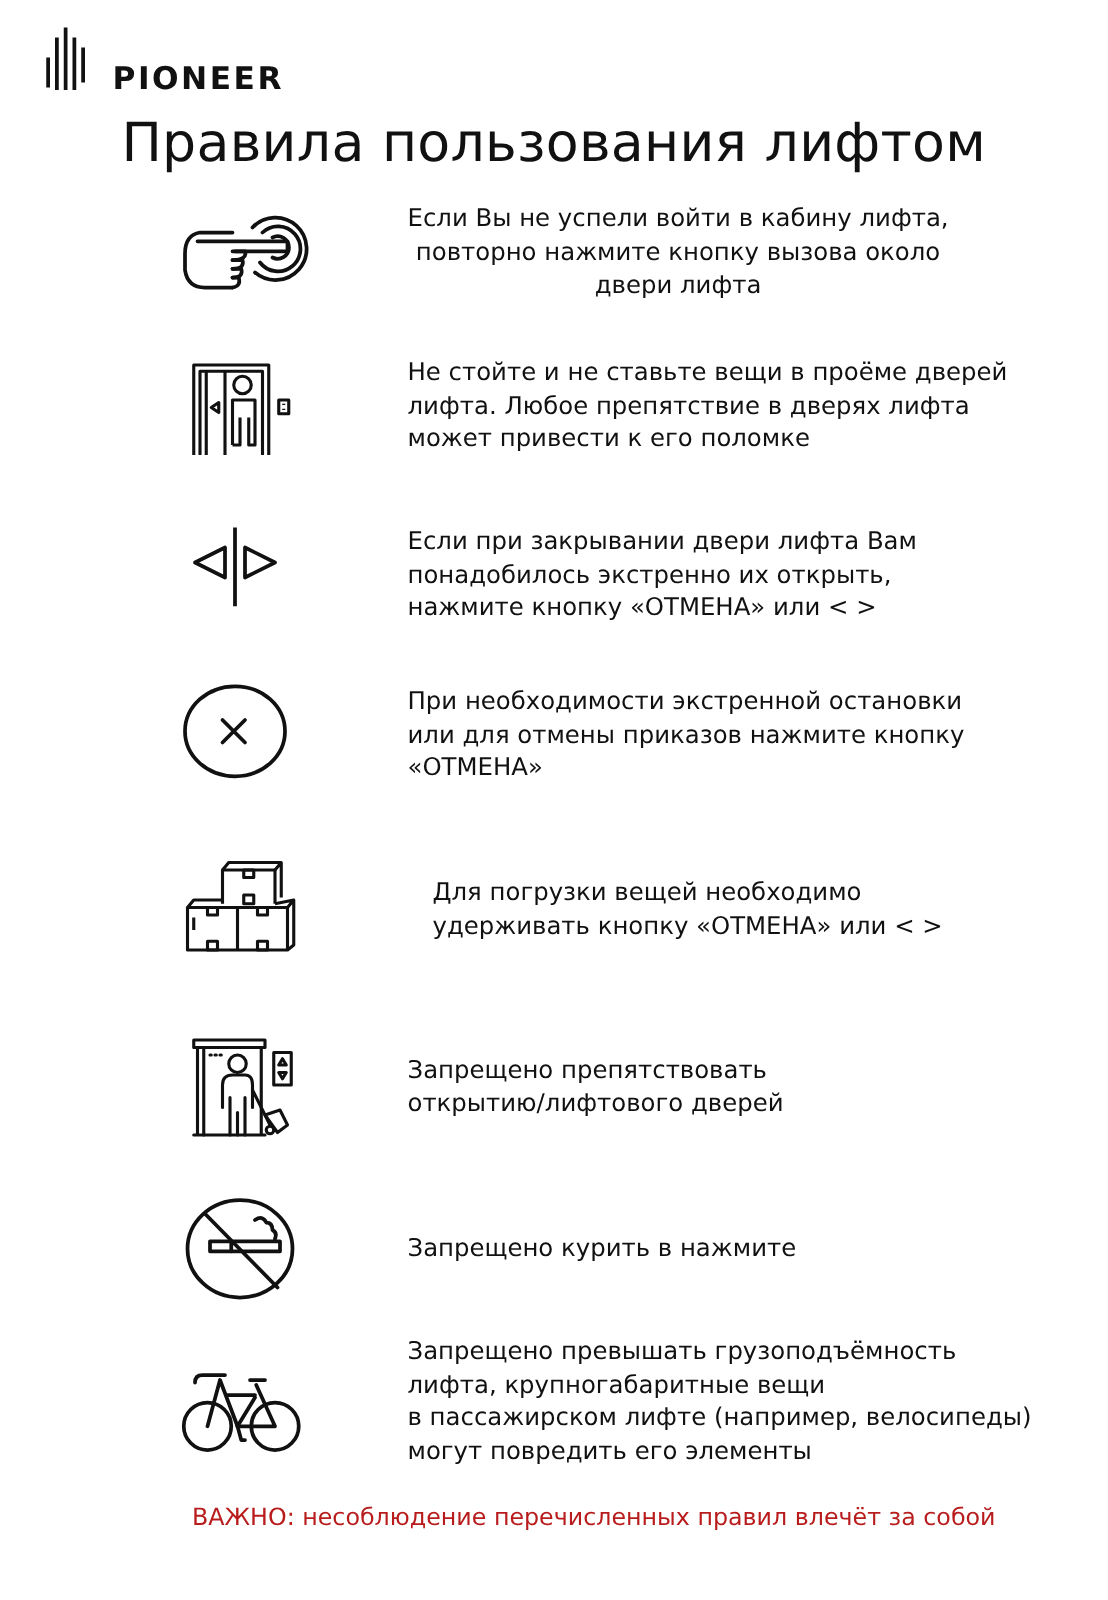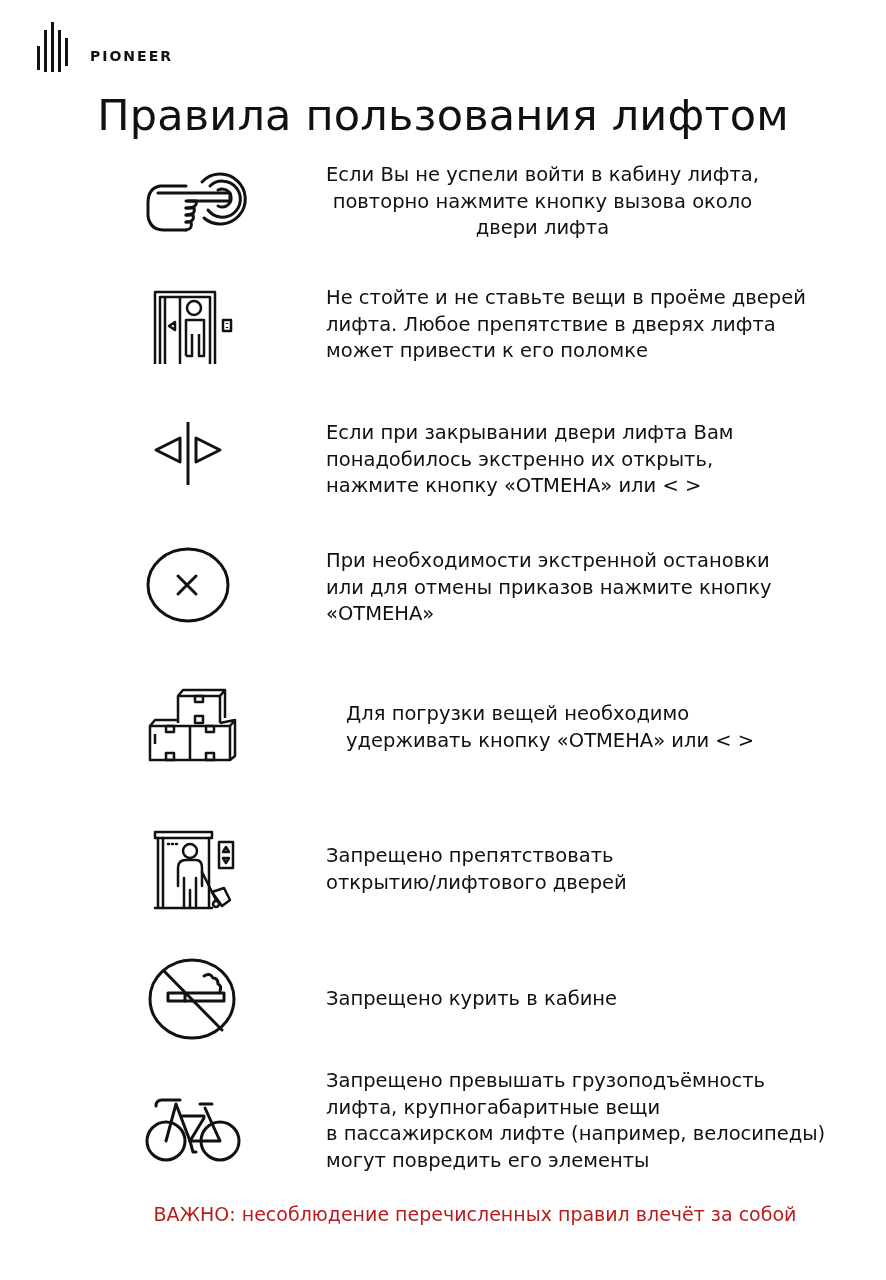--- a/index.html
+++ b/index.html
@@ -1,20 +1,20 @@
 <!DOCTYPE html>
 <html><head>
 <meta charset="utf-8">
 <style>
   html, body { margin:0; padding:0; background:#ffffff; }
   body { width:886px; height:1280px; position:relative; overflow:hidden; color:#111; font-family:"Liberation Sans", sans-serif; }
   .logo { position:absolute; left:37px; top:22px; height:50px; display:flex; align-items:center; }
   .logo-bars { position:relative; width:32px; height:50px; }
   .logo-bars span { position:absolute; width:3px; background:#111; }
-  .logo-text { position:absolute; left:90px; top:48px; font-family:"DejaVu Sans", sans-serif; font-weight:bold; font-size:14px; letter-spacing:2px; color:#111; }
+  .logo-text { position:absolute; left:90px; top:48px; font-family:"DejaVu Sans", sans-serif; font-weight:bold; font-size:25px; letter-spacing:2px; color:#111; }
   .title { position:absolute; left:0; width:886px; top:90px; text-align:center; font-family:"DejaVu Sans", sans-serif; font-size:43px; color:#111; letter-spacing:0.2px; }
   .row { position:absolute; left:0; width:886px; }
   .icon { position:absolute; left:138px; width:110px; height:100px; }
   .icon svg { width:100%; height:100%; }
   .text { position:absolute; left:326px; font-family:"DejaVu Sans", sans-serif; font-size:19.5px; line-height:26.5px; color:#111; white-space:pre-line; }
   .footer { position:absolute; left:0; width:886px; top:1201px; text-align:center; font-family:"DejaVu Sans", sans-serif; font-size:19px; line-height:26px; color:#b91c1c;margin-left:32px; }
   svg * { vector-effect: non-scaling-stroke; }
 </style>
 </head>
 <body>
@@ -139,21 +139,21 @@
 <div class="row" style="top:960px;">
   <div class="icon" style="top:-4px;">
     <svg viewBox="0 0 110 100" fill="none" stroke="#111" stroke-width="3" stroke-linecap="round" stroke-linejoin="round">
       <ellipse cx="54" cy="43" rx="42" ry="39"></ellipse>
       <path d="M26 15 L84 74"></path>
       <rect x="30" y="37" width="56" height="8"></rect>
       <path d="M47 37 L47 45"></path>
       <path d="M66 20 Q72 16 75 22 Q80 22 80 28 Q84 30 82 35"></path>
     </svg>
   </div>
-  <div class="text" style="top:26px;">Запрещено курить в кабине</div>
+  <div class="text" style="top:26px;">Запрещено курить в нажмите</div>
 </div>
 
 <div class="row" style="top:1066px;">
   <div class="icon" style="top:20px;">
     <svg viewBox="0 0 110 100" fill="none" stroke="#111" stroke-width="3" stroke-linecap="round" stroke-linejoin="round">
       <circle cx="28" cy="55" r="19"></circle>
       <circle cx="82" cy="55" r="19"></circle>
       <path d="M28 55 L38 18 L52 55 L82 55 L67 22"></path>
       <path d="M44 30 L66 30 M52 55 L66 32"></path>
       <path d="M32 14 L24 14 Q18 14 18 20 M30 14 L42 14"></path>

